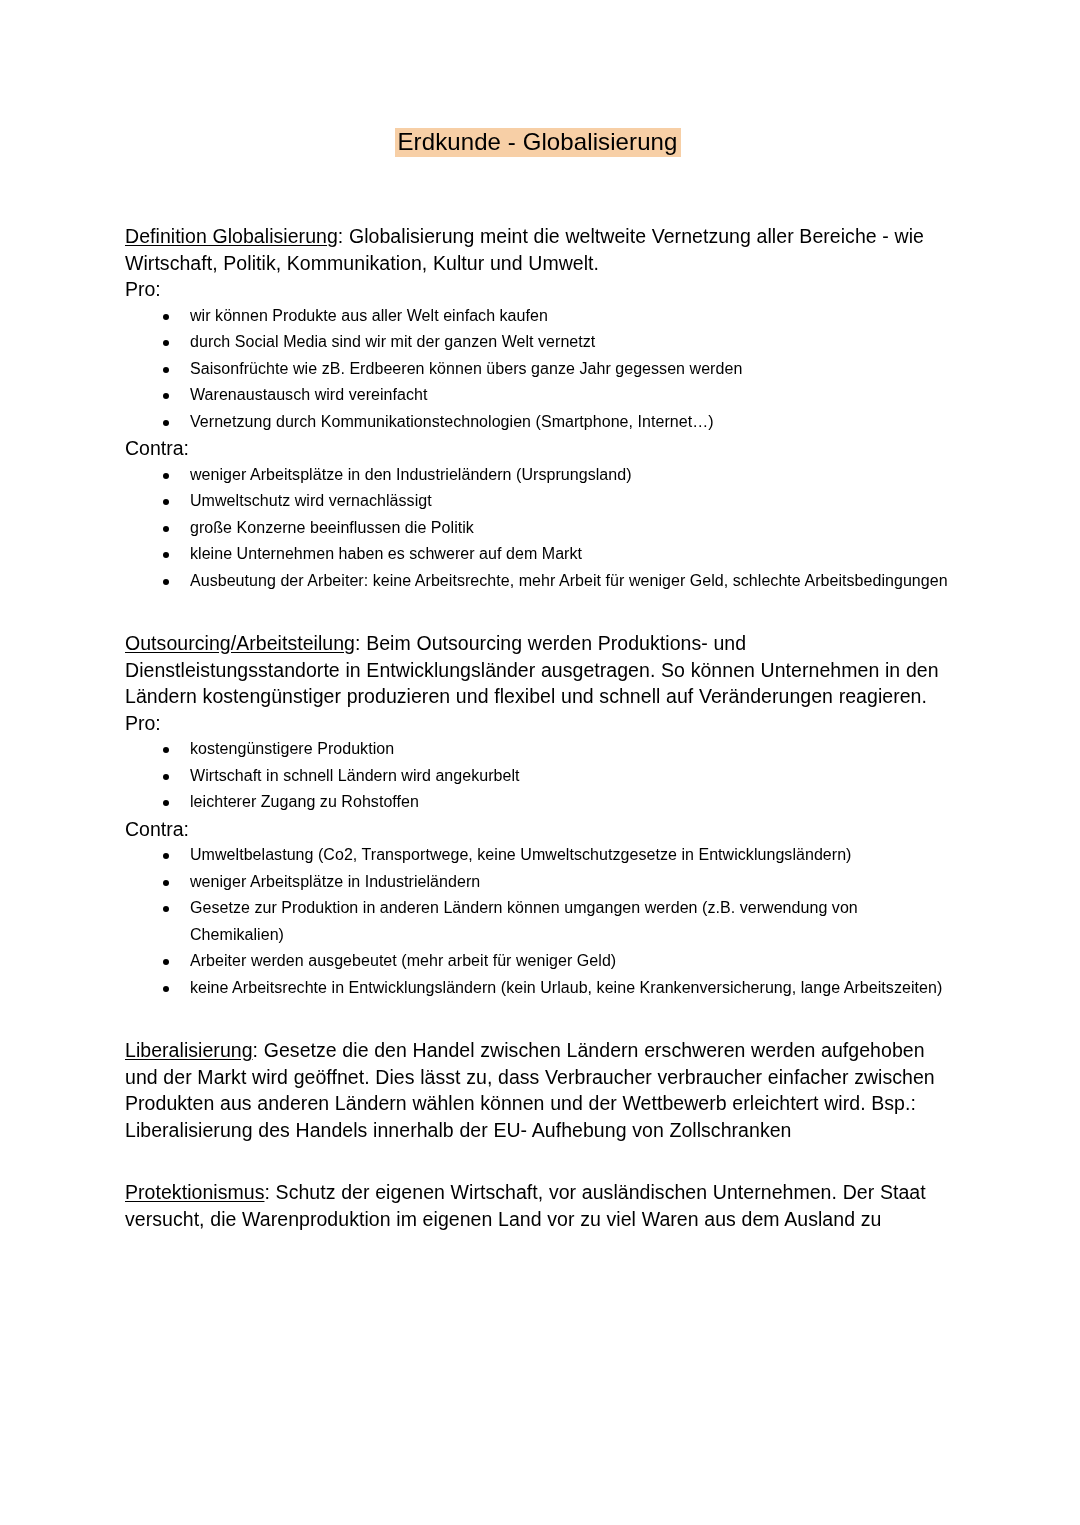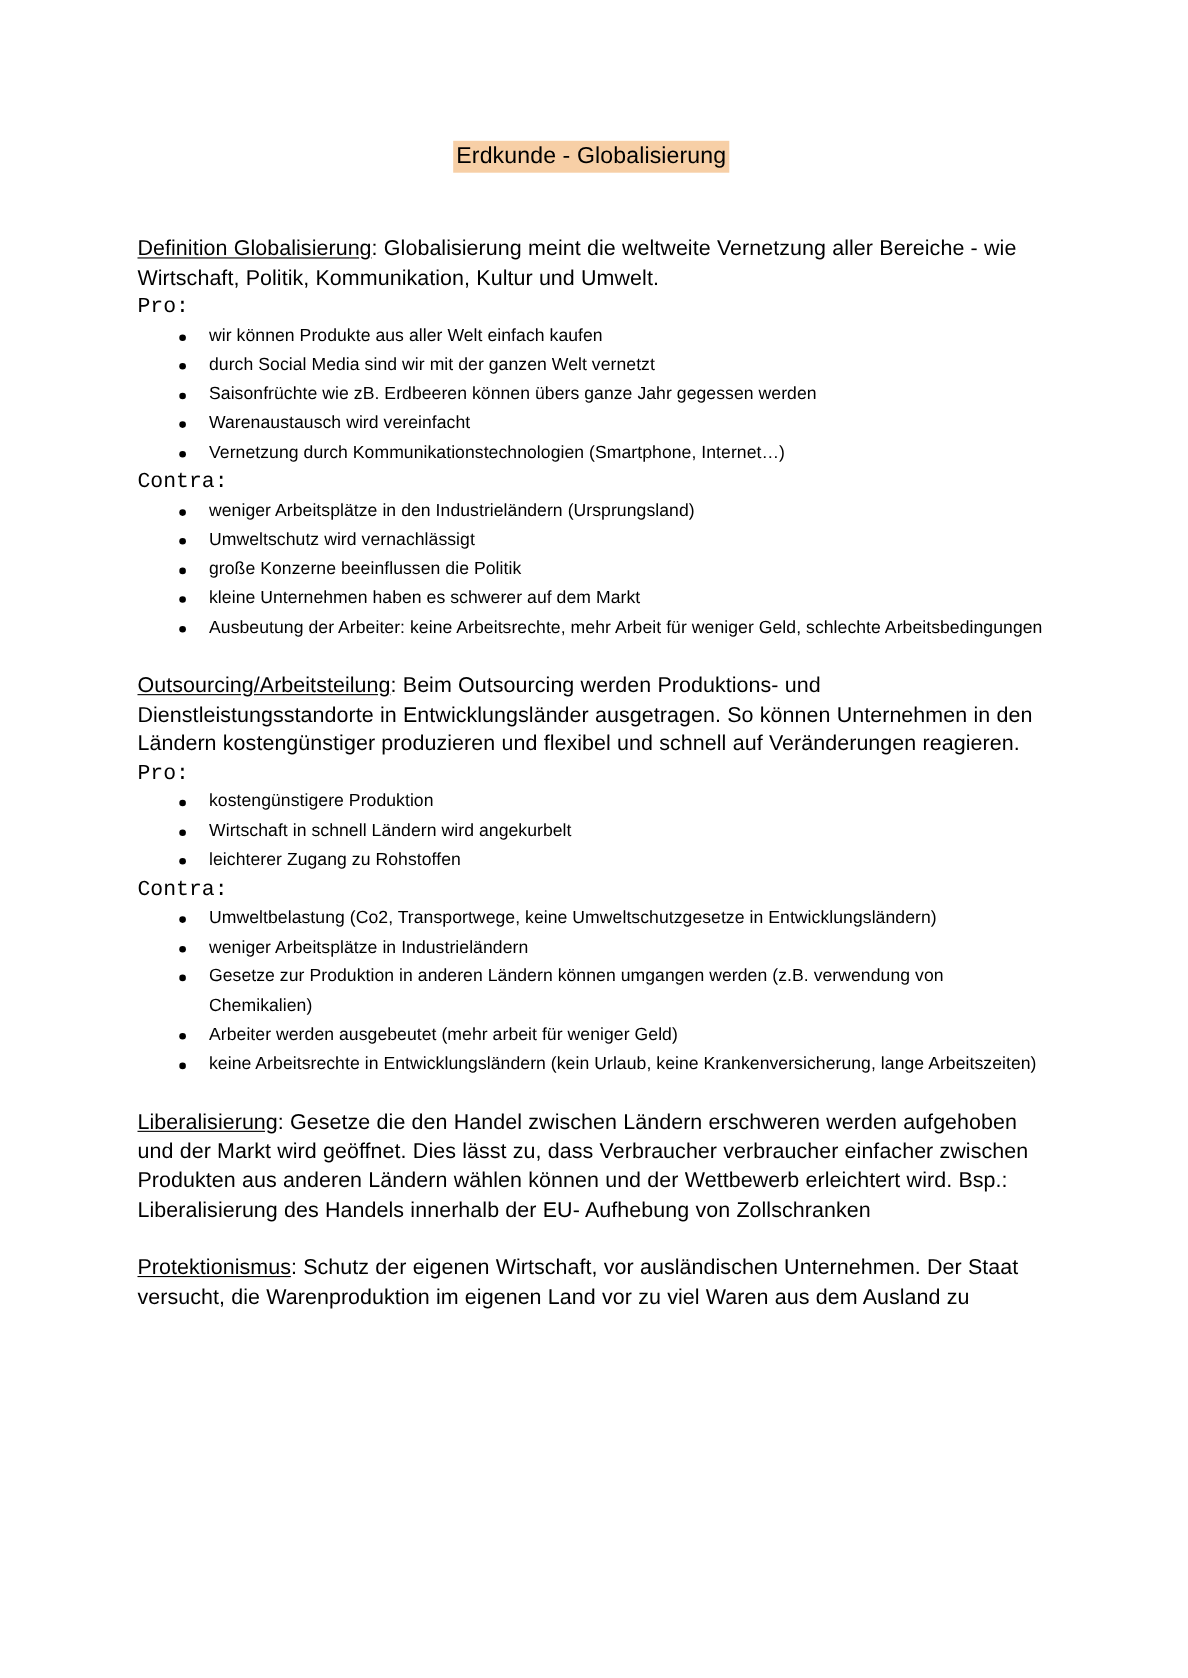--- a/index.html
+++ b/index.html
@@ -27,46 +27,45 @@
   }
 
   .title-row {
     margin-top: 128px;
     text-align: center;
     line-height: 1.0;
   }
   .title-text {
     display: inline-block;
     background: #f7cfa6;
-    font-size: 21px;
+    font-size: 24px;
     line-height: 26px;
     letter-spacing: 0.1px;
     padding: 1px 3px 2px 3px;
   }
 
   .section {
-    margin-top: 0;
+    margin-top: 10px;
   }
   .para {
     font-size: 19.5px;
     line-height: 26.5px;
     letter-spacing: 0.05px;
     margin: 0;
     text-align: left;
     word-spacing: 0.2px;
   }
   .para .term {
     text-decoration: underline;
     text-underline-offset: 2px;
   }
   .label {
     font-size: 19.5px;
     line-height: 26.5px;
     margin: 0;
-    font-family: Liberation Mono, monospace;
   }
   ul.bullets {
     list-style: none;
     margin: 0;
     padding: 0;
   }
   ul.bullets > li {
     position: relative;
     font-size: 16px;
     line-height: 26.5px;

